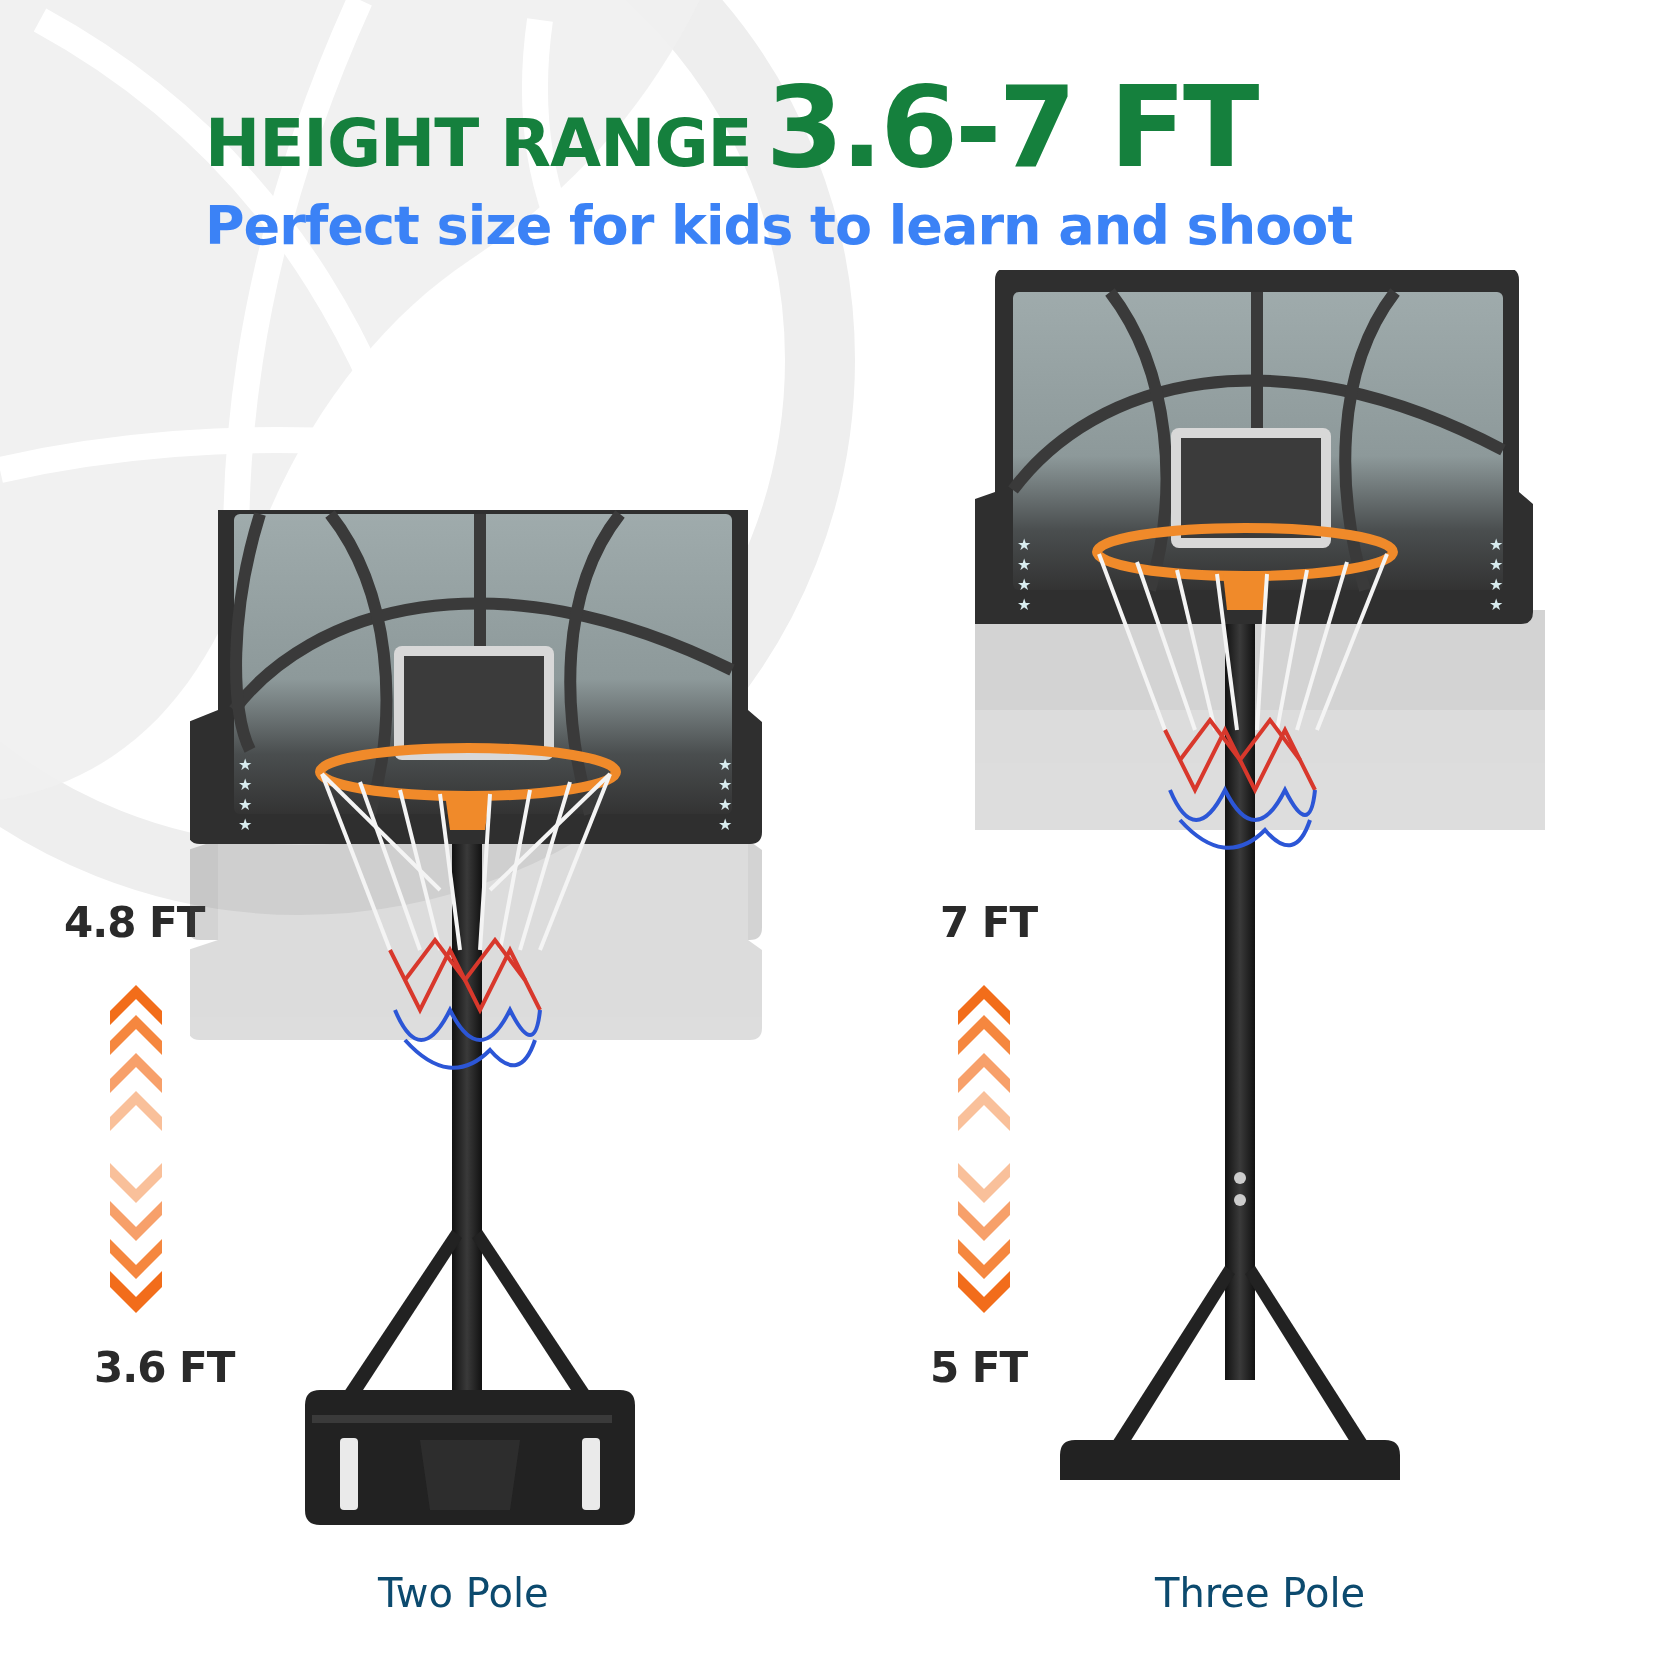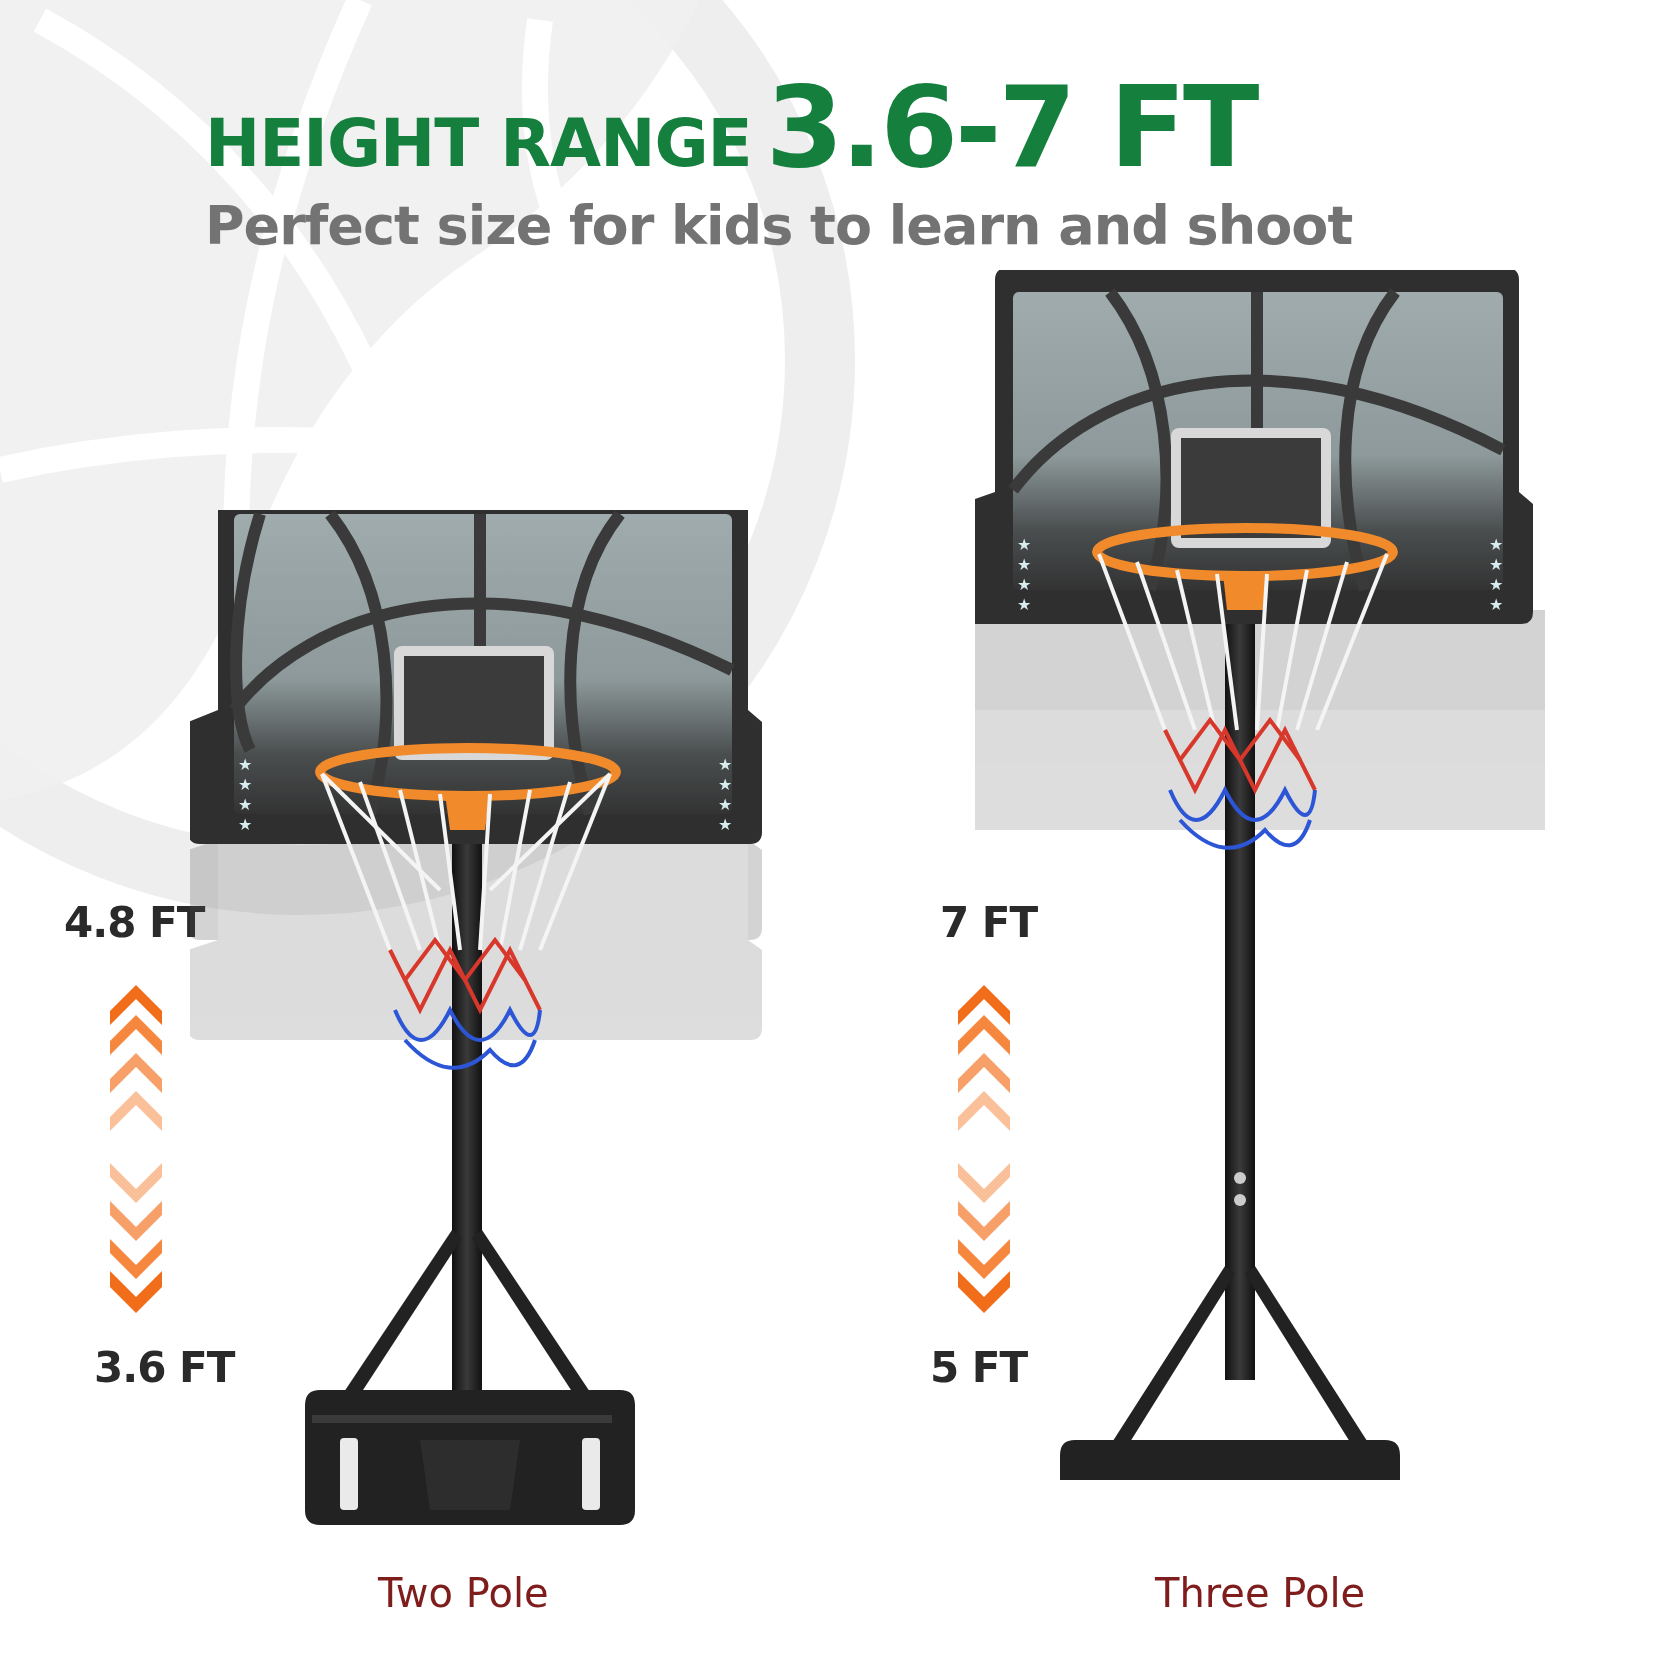--- a/index.html
+++ b/index.html
@@ -1,23 +1,23 @@
 <!DOCTYPE html>
 <html><head>
 <meta charset="utf-8">
 <style>
   html, body { margin:0; padding:0; }
   body { width:1660px; height:1660px; position:relative; overflow:hidden; background:#ffffff; font-family:"DejaVu Sans", sans-serif; }
   .bg-ball { position:absolute; left:0; top:0; width:1660px; height:1660px; }
   .headline { position:absolute; left:205px; top:62px; white-space:nowrap; color:#15803d; }
   .headline .lead { font-family:"DejaVu Sans", sans-serif; font-weight:bold; font-size:66px; letter-spacing:-1px; vertical-align:baseline; }
   .headline .big { font-family:"DejaVu Sans", sans-serif; font-weight:bold; font-size:112px; letter-spacing:-3px; margin-left:14px; vertical-align:baseline; }
-  .subhead { position:absolute; left:205px; top:194px; font-family:"DejaVu Sans", sans-serif; font-weight:bold; font-size:54px; color:#737373; letter-spacing:-1px; white-space:nowrap; }
+  .subhead { position:absolute; left:205px; top:194px; font-family:"DejaVu Sans", sans-serif; font-weight:bold; font-size:54px; color:#3b82f6; letter-spacing:-1px; white-space:nowrap; }
   .height-label { position:absolute; font-family:"DejaVu Sans", sans-serif; font-weight:bold; font-size:42px; color:#2a2a2a; letter-spacing:-1px; white-space:nowrap; }
-  .caption { position:absolute; font-family:"DejaVu Sans", sans-serif; font-size:40px; color:#7f1d1d; white-space:nowrap; }
+  .caption { position:absolute; font-family:"DejaVu Sans", sans-serif; font-size:40px; color:#0c4a6e; white-space:nowrap; }
   .hoop { position:absolute; }
   .arrows { position:absolute; }
 </style>
 </head>
 <body>
 
 <svg class="bg-ball" viewBox="0 0 1660 1660">
   <g fill="none" stroke="#eeeeee" stroke-width="70">
     <circle cx="300" cy="360" r="520"></circle>
   </g>

